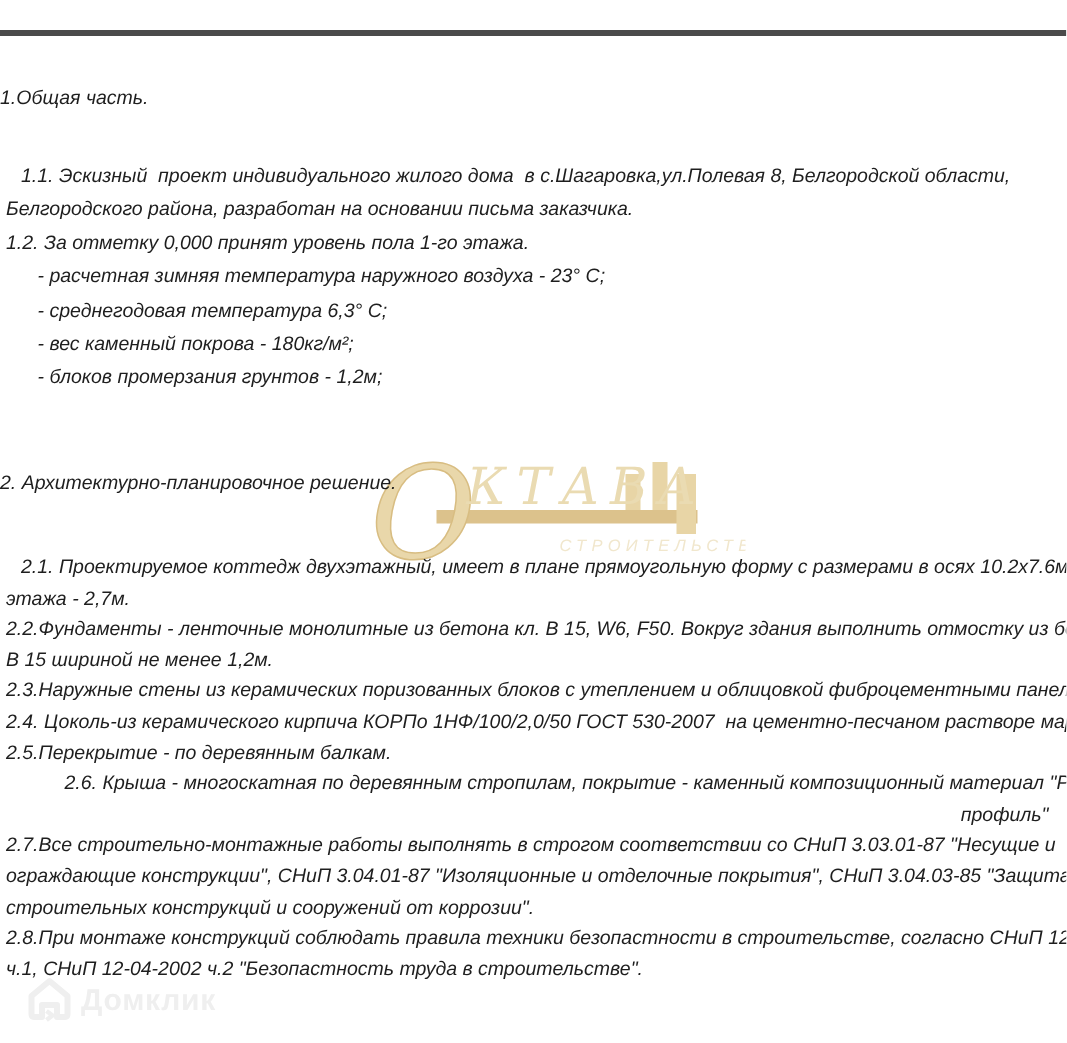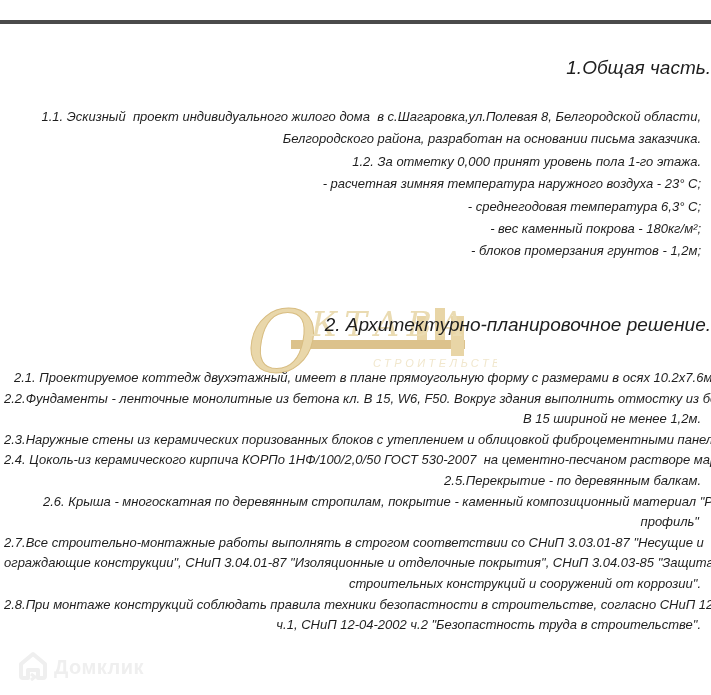--- a/index.html
+++ b/index.html
@@ -16,41 +16,40 @@
   .top-rule {
     position: absolute;
     top: 20px; left: 0; right: 0;
     height: 4px;
     background: #4b4b4b;
   }
   .sec-title {
     position: absolute;
     left: 0; right: 0;
     margin: 0;
-    text-align: right;
-    font-size: 19px;
+    text-align: left;
+    font-size: 13px;
     font-weight: normal;
     font-style: italic;
     z-index: 2;
   }
   .t1 { top: 57px; }
   .t2 { top: 314px; }
   .body-lines {
     position: absolute;
     left: 4px; right: 10px;
     font-size: 13px;
     z-index: 2;
   }
   .s1 { top: 106px; }
   .s2 { top: 368px; }
   .line {
     height: 22.4px;
     line-height: 22.4px;
     white-space: pre;
-    text-align: right;
   }
   .s2 .line { height: 20.6px; line-height: 20.6px; }
   .ind-para   { padding-left: 10px; }
   .ind-bullet { padding-left: 21px; }
   .ind-wide   { padding-left: 39px; }
   .align-right { text-align: right; padding-right: 2px; }
   .wm-oktava {
     position: absolute;
     left: 247px; top: 298px;
     width: 250px; height: 80px;
@@ -99,20 +98,21 @@
       <div class="line">1.2. За отметку 0,000 принят уровень пола 1-го этажа.</div>
       <div class="line ind-bullet">- расчетная зимняя температура наружного воздуха - 23° С;</div>
       <div class="line ind-bullet">- среднегодовая температура 6,3° С;</div>
       <div class="line ind-bullet">- вес каменный покрова - 180кг/м²;</div>
       <div class="line ind-bullet">- блоков промерзания грунтов - 1,2м;</div>
     </div>
 
   <h2 class="sec-title t2">2. Архитектурно-планировочное решение.</h2>
   <div class="body-lines s2">
       <div class="line ind-para">2.1. Проектируемое коттедж двухэтажный, имеет в плане прямоугольную форму с размерами в осях 10.2х7.6м. Высота</div>
+      <div class="line">этажа - 2,7м.</div>
       <div class="line">2.2.Фундаменты - ленточные монолитные из бетона кл. В 15, W6, F50. Вокруг здания выполнить отмостку из бетона кл.</div>
       <div class="line">В 15 шириной не менее 1,2м.</div>
       <div class="line">2.3.Наружные стены из керамических поризованных блоков с утеплением и облицовкой фиброцементными панелями .</div>
       <div class="line">2.4. Цоколь-из керамического кирпича КОРПо 1НФ/100/2,0/50 ГОСТ 530-2007  на цементно-песчаном растворе марки М50.</div>
       <div class="line">2.5.Перекрытие - по деревянным балкам.</div>
       <div class="line ind-wide">2.6. Крыша - многоскатная по деревянным стропилам, покрытие - каменный композиционный материал "Римский</div>
       <div class="line align-right">профиль"</div>
       <div class="line">2.7.Все строительно-монтажные работы выполнять в строгом соответствии со СНиП 3.03.01-87 "Несущие и</div>
       <div class="line">ограждающие конструкции", СНиП 3.04.01-87 "Изоляционные и отделочные покрытия", СНиП 3.04.03-85 "Защита</div>
       <div class="line">строительных конструкций и сооружений от коррозии".</div>

